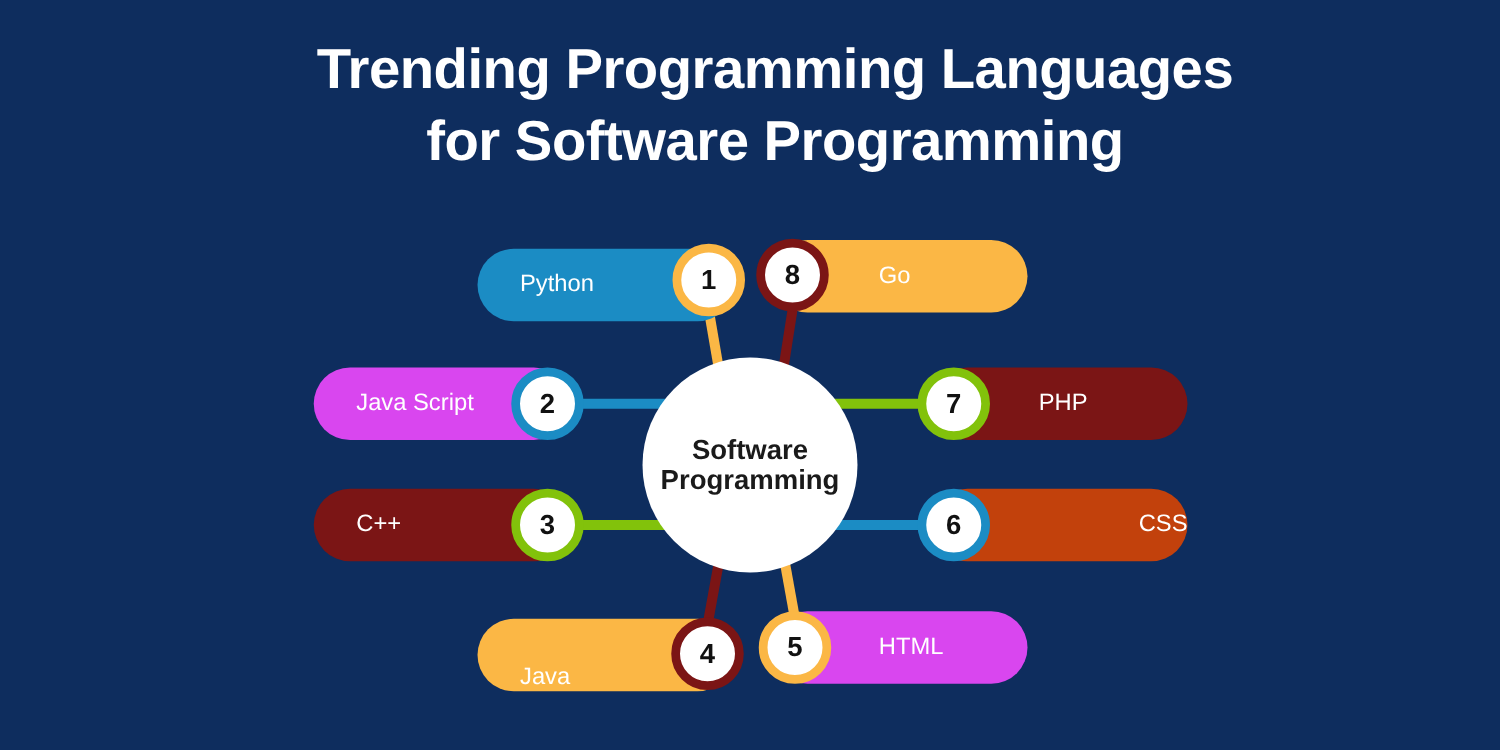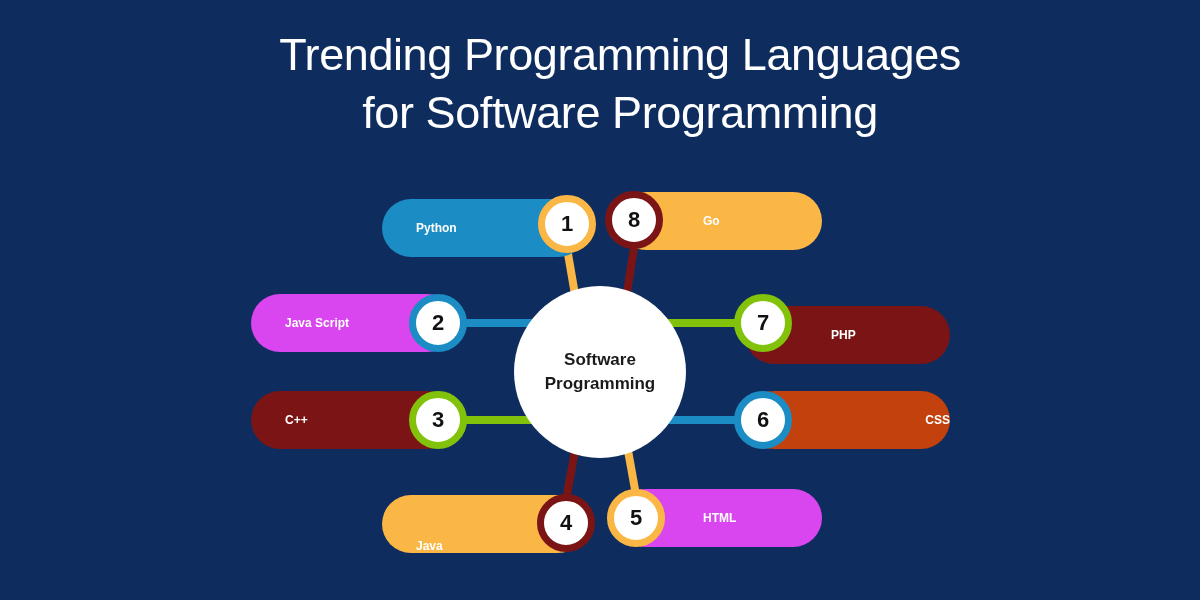--- a/index.html
+++ b/index.html
@@ -26,21 +26,21 @@
     position: absolute;
     left: 0;
     top: 26px;
     width: 1200px;
     text-align: center;
     user-select: none;
   }
   .title-line {
     display: block;
     color: #ffffff;
-    font-weight: 400;
+    font-weight: 700;
     font-size: 45px;
     line-height: 58px;
     letter-spacing: -0.4px;
     white-space: nowrap;
     padding-left: 40px;
   }
 
   
   .stage {
     position: absolute;
@@ -68,40 +68,40 @@
     border-radius: 50%;
     background: #ffffff;
     display: flex;
     flex-direction: column;
     align-items: center;
     justify-content: center;
     z-index: 6;
   }
   .hub-line {
     color: #1a1a1a;
-    font-size: 17px;
+    font-size: 22px;
     font-weight: 700;
     line-height: 24px;
     text-align: center;
     white-space: nowrap;
   }
 
   
   .pill {
     position: absolute;
     height: 58px;
     border-radius: 29px;
     display: flex;
     align-items: center;
     z-index: 2;
   }
   .pill-label {
     color: #ffffff;
-    font-size: 12px;
-    font-weight: 700;
+    font-size: 19px;
+    font-weight: 400;
     white-space: nowrap;
   }
   .pill.left .pill-label  { margin-left: 34px; }
   .pill.right .pill-label { margin-left: 86px; }
 
   
   .badge {
     position: absolute;
     width: 58px;
     height: 58px;
@@ -166,21 +166,21 @@
     </div>
 
     <div class="pill left" style="left:382px; top:495px; width:205px; background:#fbb745;align-items:flex-end;">
       <span class="pill-label">Java</span>
     </div>
 
     <div class="pill right" style="left:617px; top:192px; width:205px; background:#fbb745;">
       <span class="pill-label">Go</span>
     </div>
 
-    <div class="pill right" style="left:745px; top:306px; width:205px; background:#7b1515;">
+    <div class="pill right" style="left:745px; top:294px; width:205px; background:#7b1515;">
       <span class="pill-label">PHP</span>
     </div>
 
     <div class="pill right" style="left:745px; top:391px; width:205px; background:#c2410c;justify-content:flex-end;">
       <span class="pill-label">CSS</span>
     </div>
 
     <div class="pill right" style="left:617px; top:489px; width:205px; background:#d946ef;">
       <span class="pill-label">HTML</span>
     </div>

